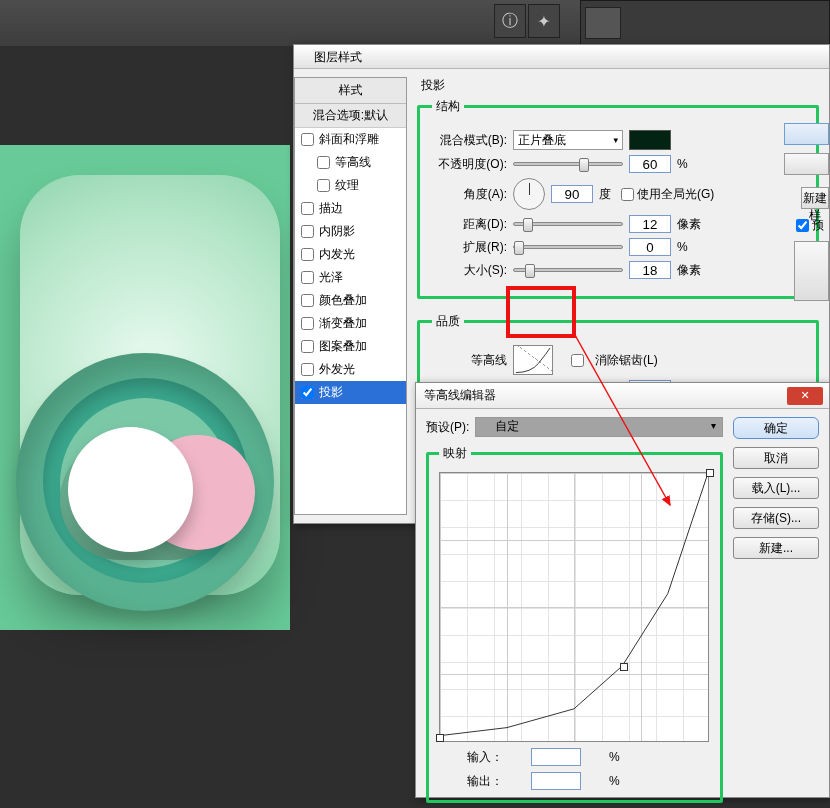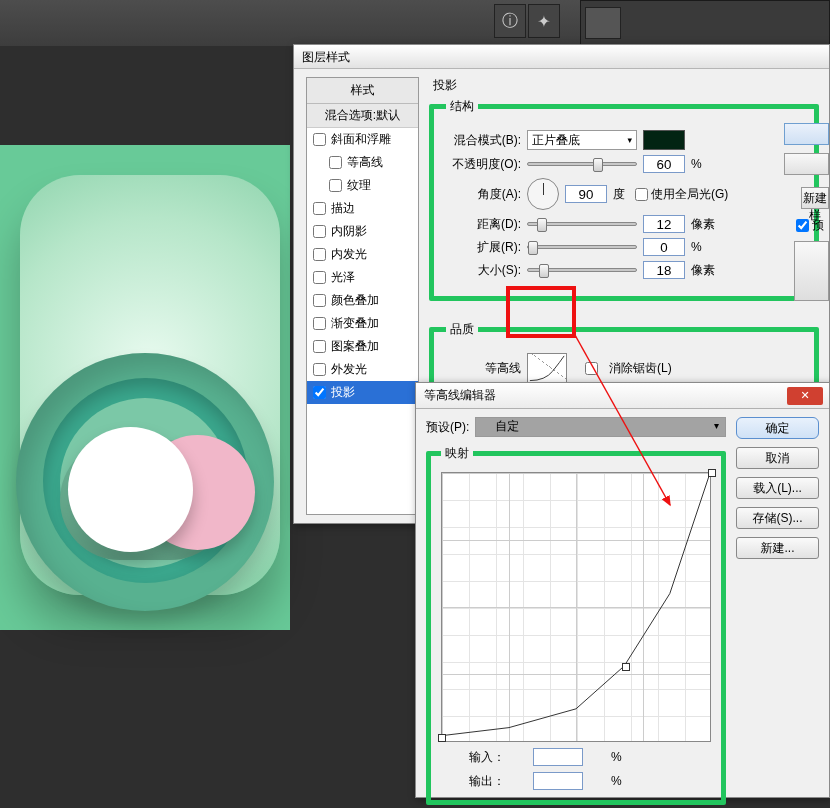--- a/index.html
+++ b/index.html
@@ -23,33 +23,33 @@
 
 .tool-strip { position:absolute; left:0; top:0; right:0; height:46px; background: linear-gradient(#4d4d4d,#3d3d3d); }
 .tool-cluster { position:absolute; left:490px; top:0; height:46px; display:flex; gap:2px; padding:4px; }
 .tool-btn { width:32px; height:34px; background:#444; border:1px solid #222; color:#ccc; display:flex; align-items:center; justify-content:center; font-size:16px; }
 .panel-thumb { position:absolute; left:580px; top:0; width:250px; height:46px; background:#3a3a3a; border:1px solid #1a1a1a; padding:4px; display:flex; align-items:center; }
 .panel-thumb .thumb { width:36px; height:32px; background:#555; border:1px solid #222; margin-right:10px;}
 .panel-thumb span { color:#bbb; }
 
 
 .dlg { position:absolute; background:#f0f0f0; border:1px solid #8a8a8a; box-shadow:2px 2px 8px rgba(0,0,0,.4); }
-.dlg-title { height:24px; background:linear-gradient(#fff,#e2e2e2); border-bottom:1px solid #b5b5b5; padding:4px 8px; }
+.dlg-title { height:24px; background:linear-gradient(#fff,#e2e2e2); border-bottom:1px solid #b5b5b5; padding:4px 20px; }
 .dlg1 { left:293px; top:44px; width:537px; height:480px; }
 .dlg1-body { display:flex; height:calc(100% - 24px); }
-.style-list { width:113px; border:1px solid #999; margin:8px 0 8px 12px; background:#fff; overflow:hidden;}
+.style-list { width:113px; border:1px solid #999; margin:8px 0 8px 0; background:#fff; overflow:hidden;}
 .style-list .hdr { background:#e8e8e8; text-align:center; padding:4px 0; border-bottom:1px solid #bbb;}
 .style-list .opt { background:#e8e8e8; text-align:center; padding:3px 0; border-bottom:1px solid #ccc;}
 .style-list .row { padding:3px 6px; display:flex; align-items:center; gap:5px; }
 .style-list .row.indent { padding-left:22px; }
 .style-list .row.sel { background:#2a70d6; color:#fff; }
 .style-list input[type=checkbox]{ margin:0; }
 
 .panel-right { flex:1; padding:8px 10px; position:relative; }
-fieldset { border:5px solid #22c55e; border-radius:2px; padding:10px 12px 12px; margin-bottom:20px; }
+fieldset { border:3px solid #22c55e; border-radius:2px; padding:10px 12px 12px; margin-bottom:14px; }
 legend { padding:0 4px; }
 .frow { display:flex; align-items:center; margin:5px 0; gap:6px; }
 .frow .lbl { width:75px; text-align:right; }
 .slider { flex:0 0 110px; height:4px; background:#c8c8c8; border:1px solid #888; position:relative; border-radius:2px;}
 .slider .knob { position:absolute; top:-5px; width:10px; height:14px; background:linear-gradient(#fafafa,#cfcfcf); border:1px solid #777; border-radius:2px; }
 .numbox { width:42px; height:18px; border:1px solid #7a9ac9; background:#fff; text-align:center; padding:0;}
 .combo { height:20px; border:1px solid #999; background:#fff; padding:0 18px 0 4px; display:flex; align-items:center; position:relative; }
 .combo::after{ content:"▾"; position:absolute; right:4px; font-size:9px;}
 .swatch { width:42px; height:20px; background:#032413; border:1px solid #555; }
 .angle-dial { width:32px; height:32px; border:1px solid #888; border-radius:50%; background:#f5f5f5; position:relative;}

